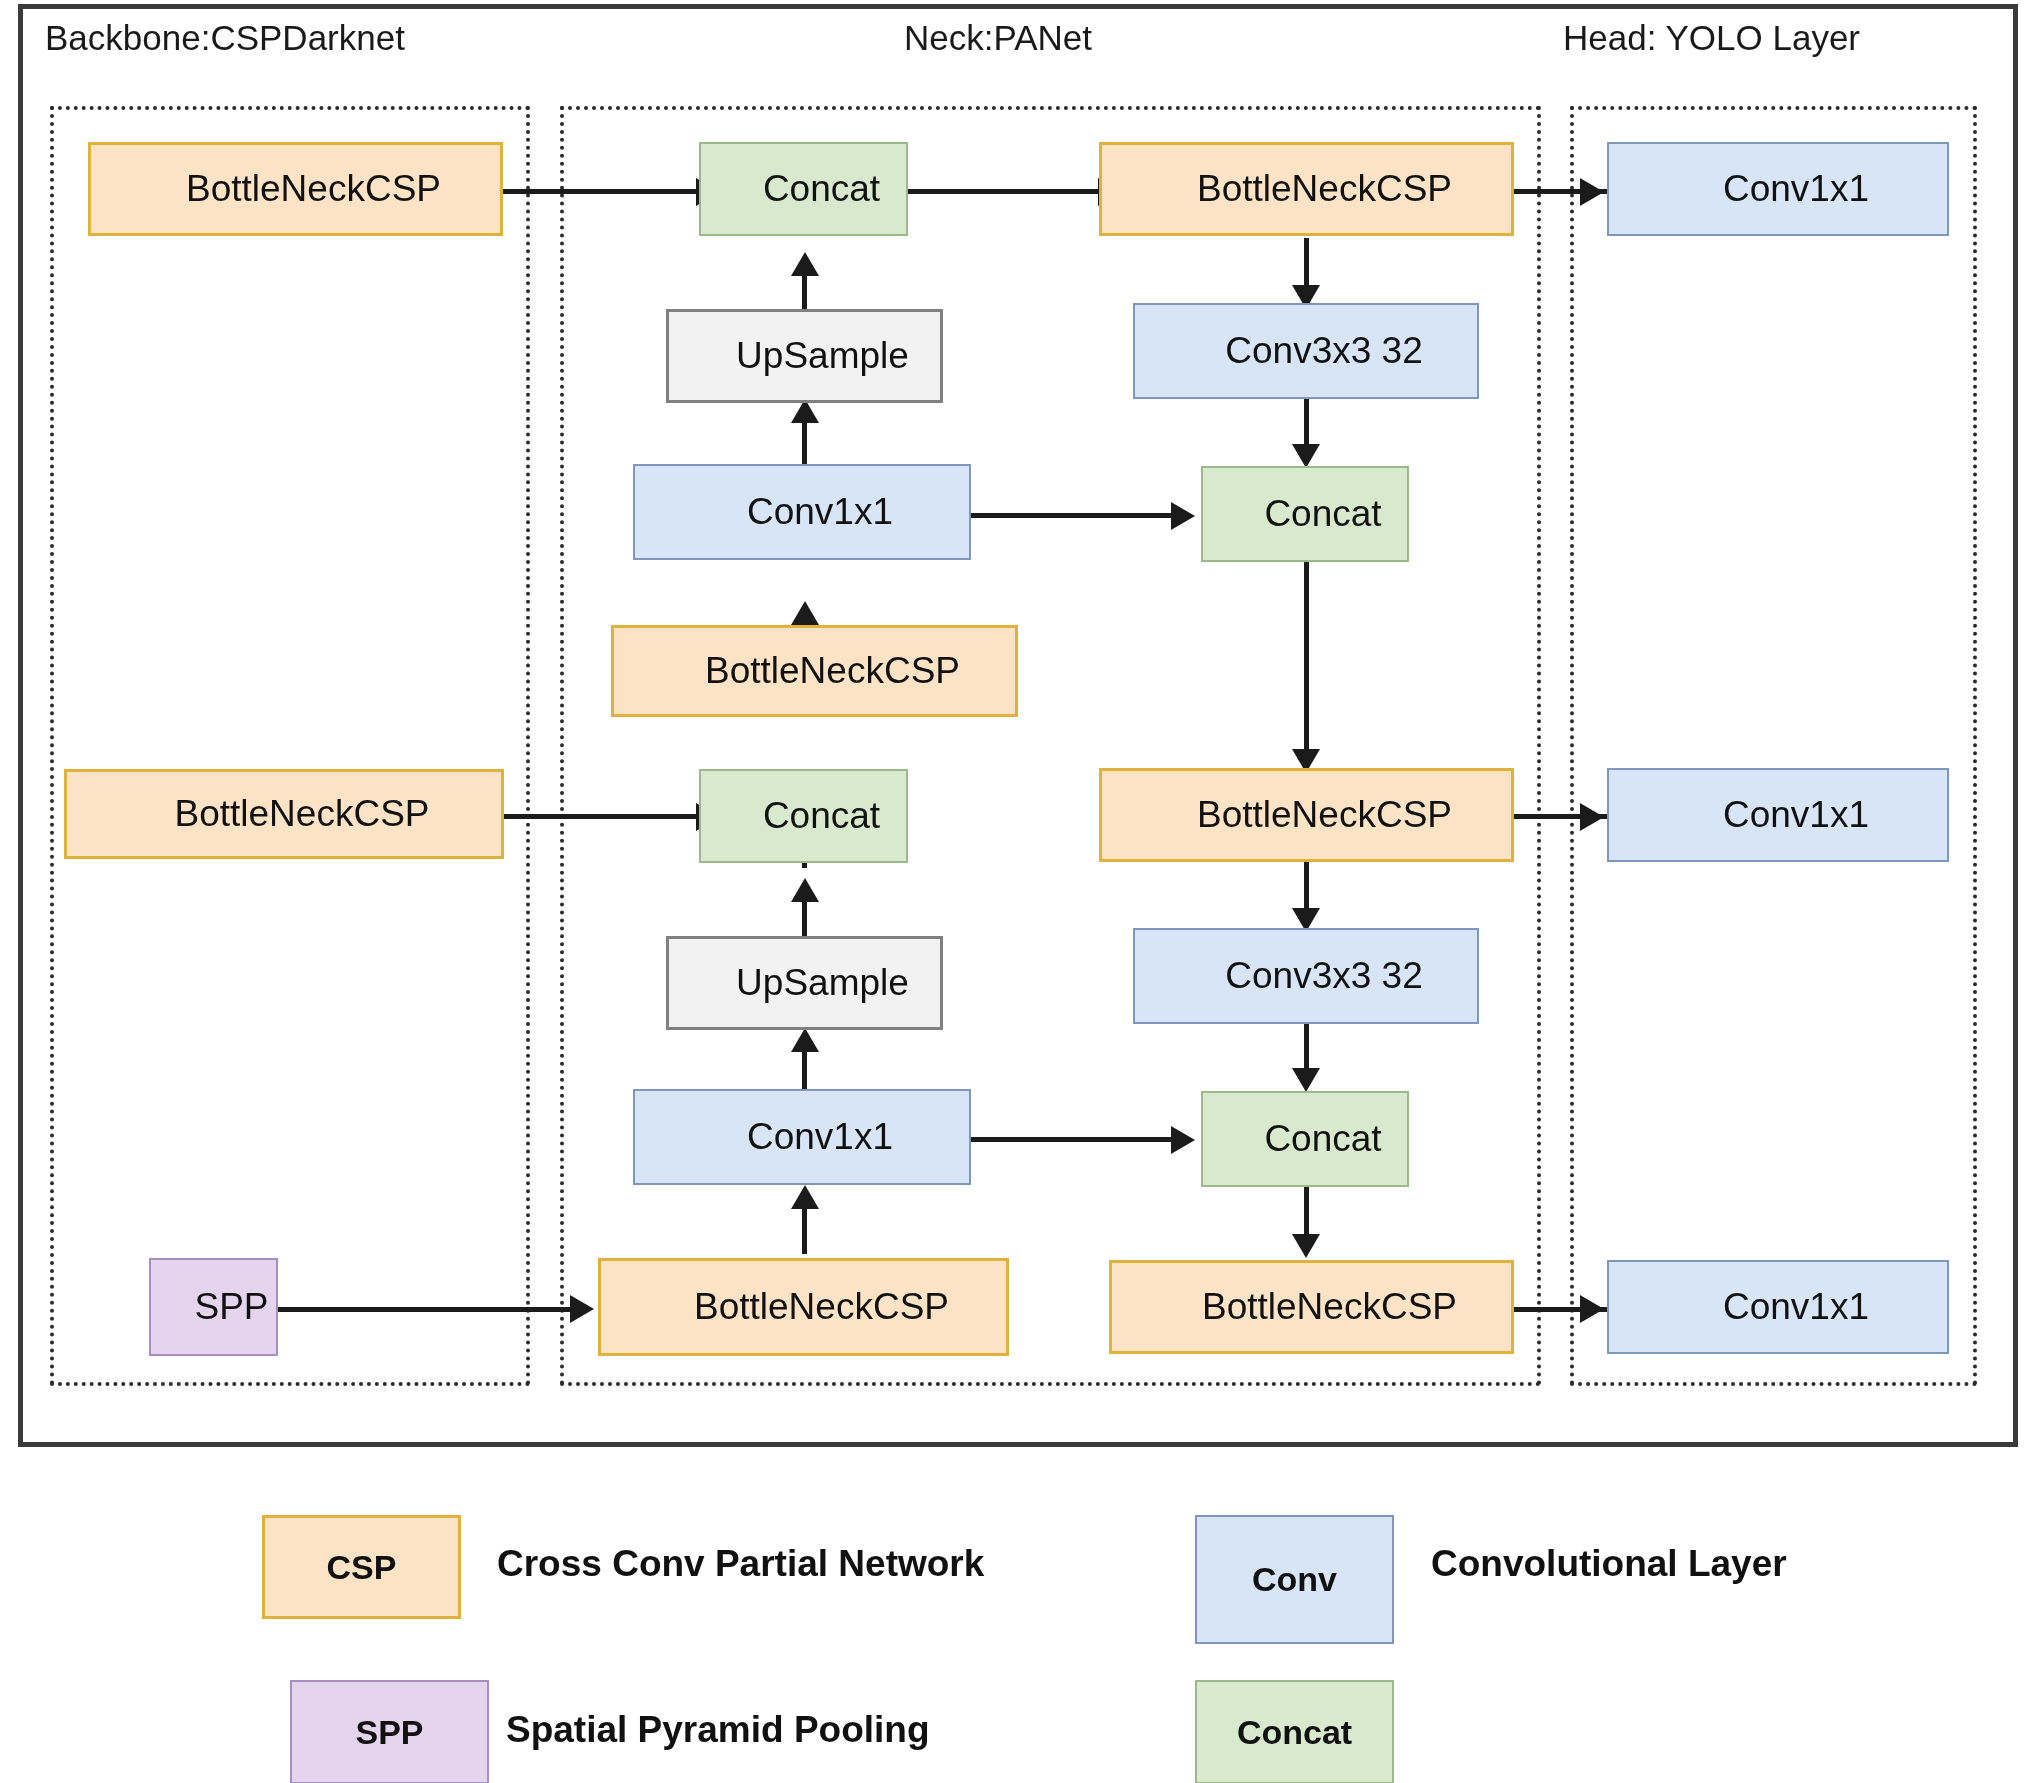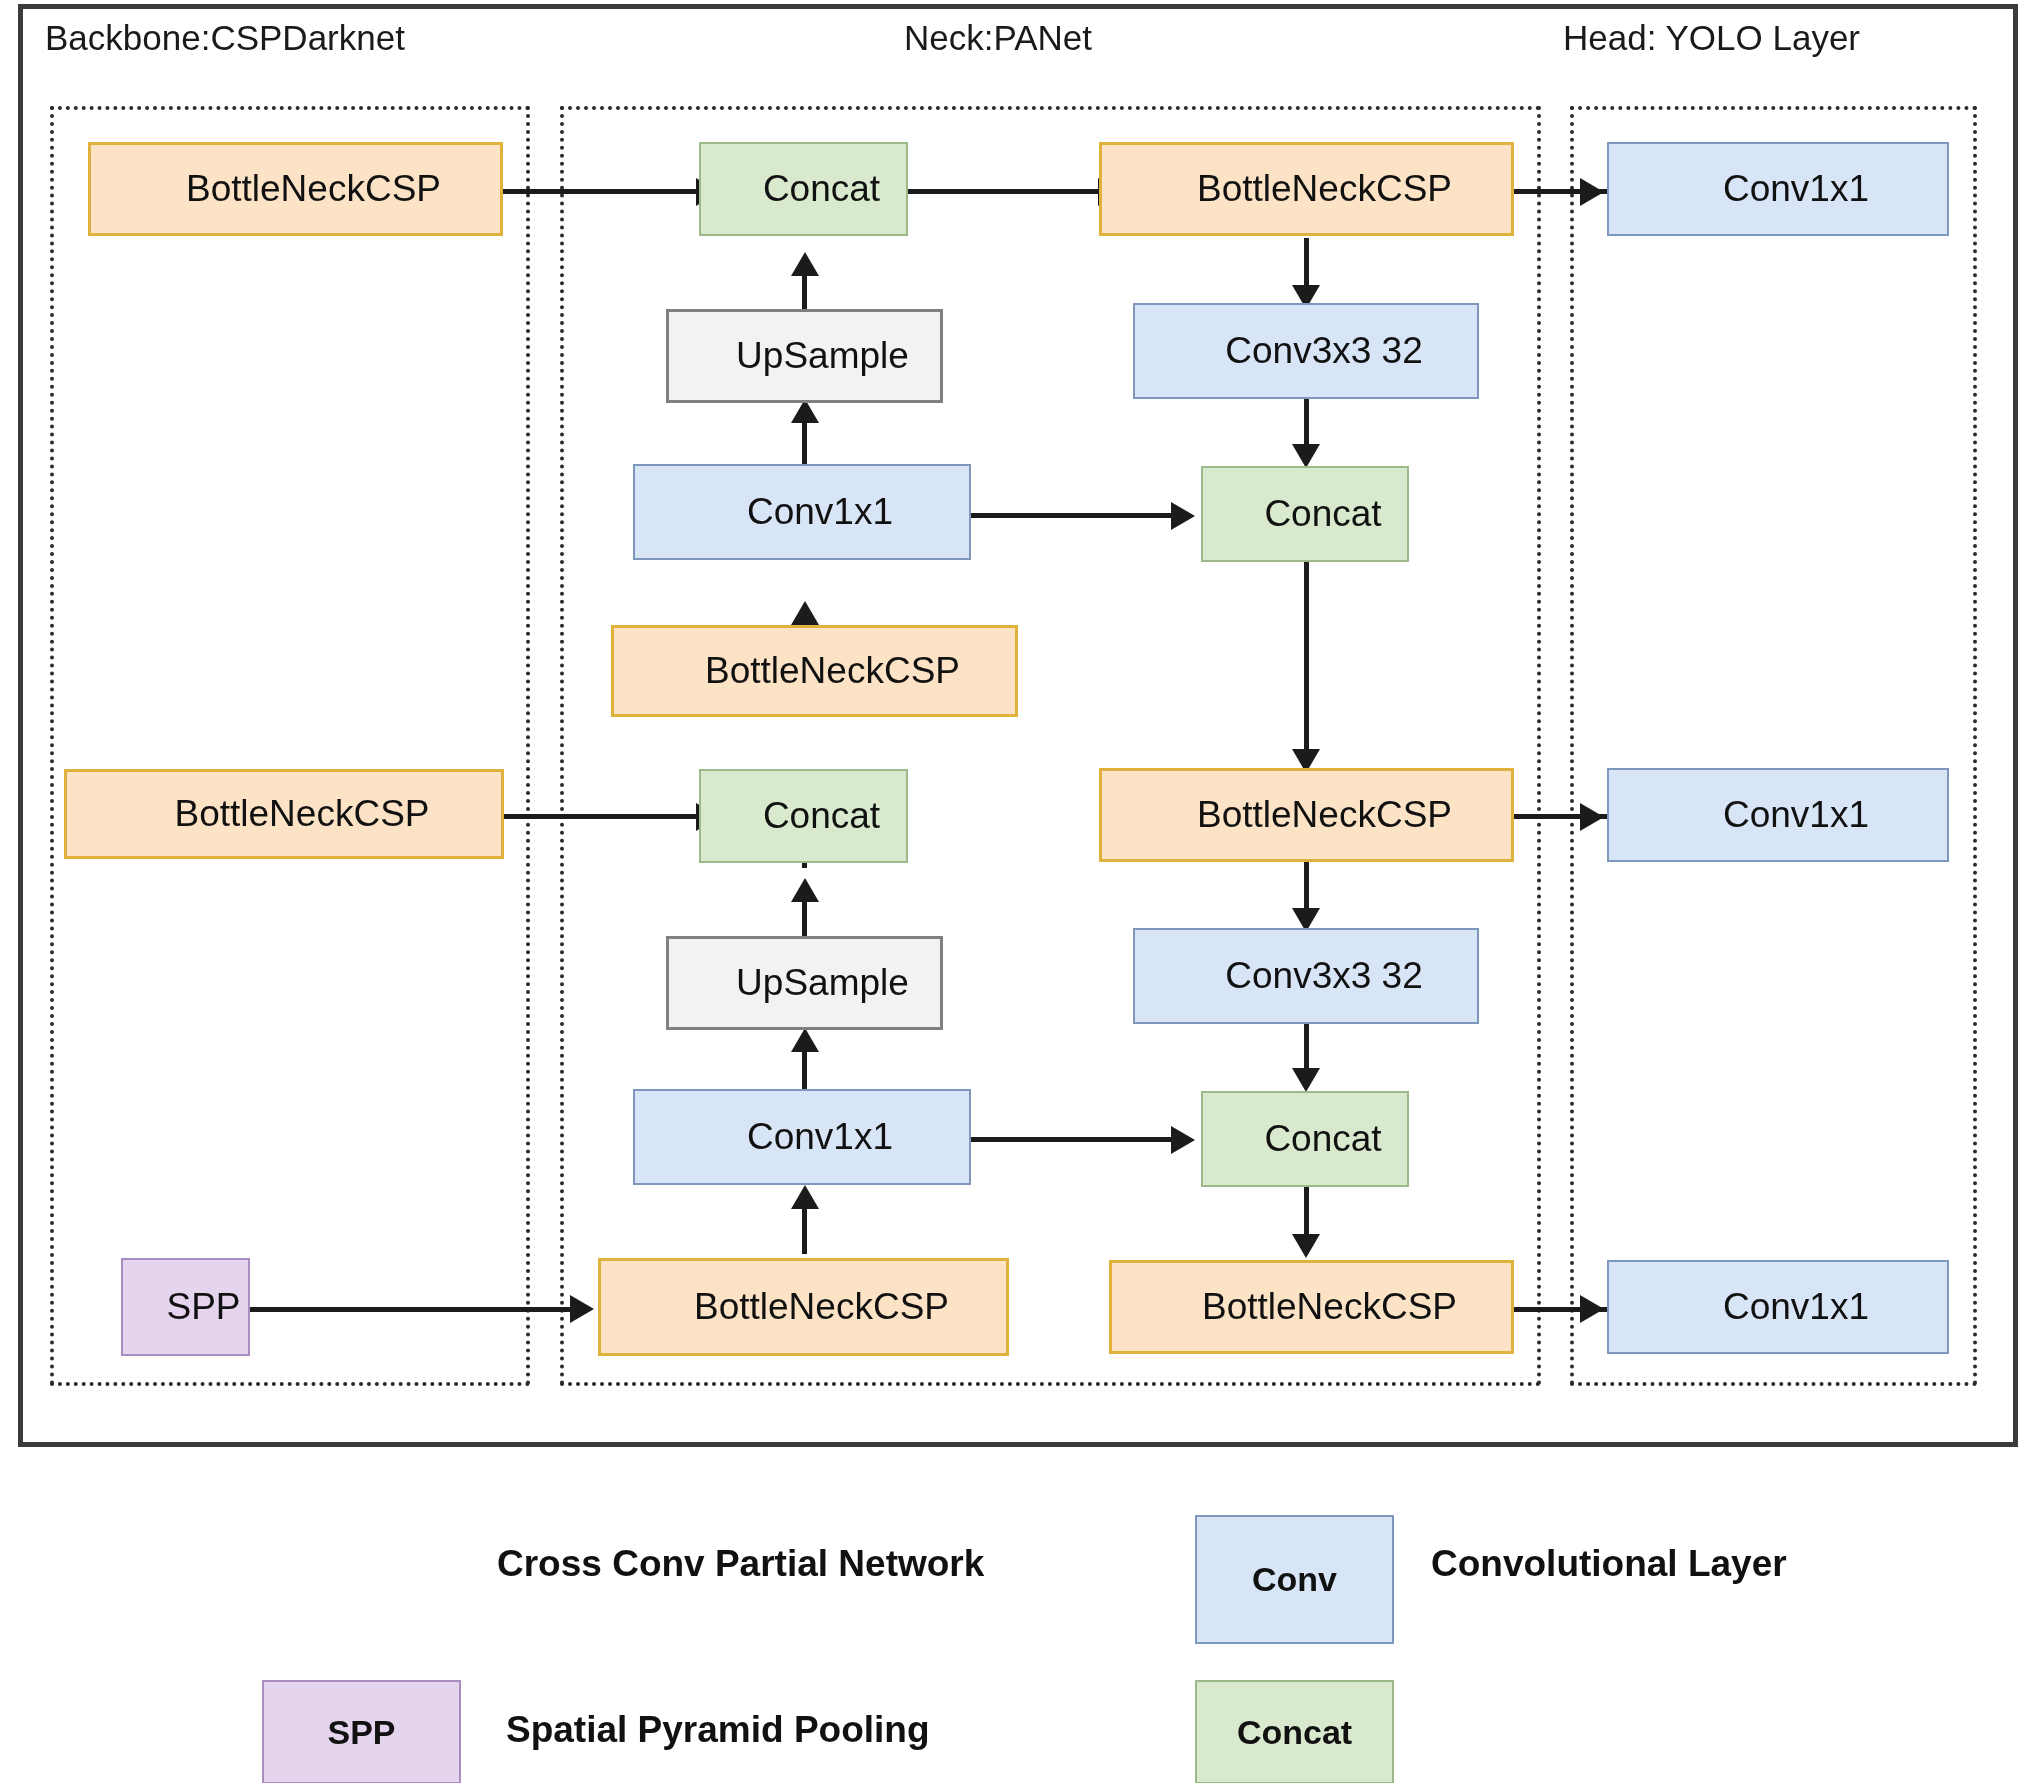--- a/index.html
+++ b/index.html
@@ -27,21 +27,21 @@
   .node{
     position:absolute;box-sizing:border-box;display:flex;align-items:center;justify-content:center;
     font-size:37px;color:#111;letter-spacing:0px;white-space:nowrap;
     font-family:"Liberation Sans", sans-serif;
     padding-left:36px;
   }
   .n-csp{background:#fce3c6;border:3.3px solid #e0b23c;}
   .n-conv{background:#d7e5f7;border:2.4px solid #7e98bd;}
   .n-concat{background:#d8e9cd;border:2.4px solid #9cba89;}
   .n-up{background:#f2f2f2;border:3.3px solid #808080;}
-  .n-spp{background:#e4d4ee;border:2.4px solid #a98cc0;}
+  .n-spp{background:#e4d4ee;border:2.4px solid #a98cc0;margin-left:28px;}
 
   
   .conn{position:absolute;background:#1b1b1b;}
   .h-line{height:4.9px;}
   .v-line{width:4.9px;}
   .arrow-r{
     position:absolute;width:0;height:0;
     border-top:14px solid transparent;border-bottom:14px solid transparent;
     border-left:24.4px solid #1b1b1b;
   }
@@ -185,20 +185,21 @@
   <div class="node n-csp" style="left:1109px;top:1260px;width:405px;height:94px;">BottleNeckCSP</div>
 
   <div class="node n-conv" style="left:1607px;top:142px;width:342px;height:94px;">Conv1x1</div>
 
   <div class="node n-conv" style="left:1607px;top:768px;width:342px;height:94px;">Conv1x1</div>
 
   <div class="node n-conv" style="left:1607px;top:1260px;width:342px;height:94px;">Conv1x1</div>
 
   <div id="legend">
 
+    <div class="legend-swatch n-csp" style="left:262px;top:49px;width:199px;height:104px;">CSP</div>
     <div class="legend-text" style="left:497px;top:77px;">Cross Conv Partial Network</div>
 
     <div class="legend-swatch n-spp" style="left:262px;top:214px;width:199px;height:104px;">SPP</div>
     <div class="legend-text" style="left:497px;top:243px;margin-left:9px;">Spatial Pyramid Pooling</div>
 
     <div class="legend-swatch n-conv" style="left:1195px;top:49px;width:199px;height:129px;">Conv</div>
     <div class="legend-text" style="left:1431px;top:77px;">Convolutional Layer</div>
 
     <div class="legend-swatch n-concat" style="left:1195px;top:214px;width:199px;height:104px;">Concat</div>
   </div>

